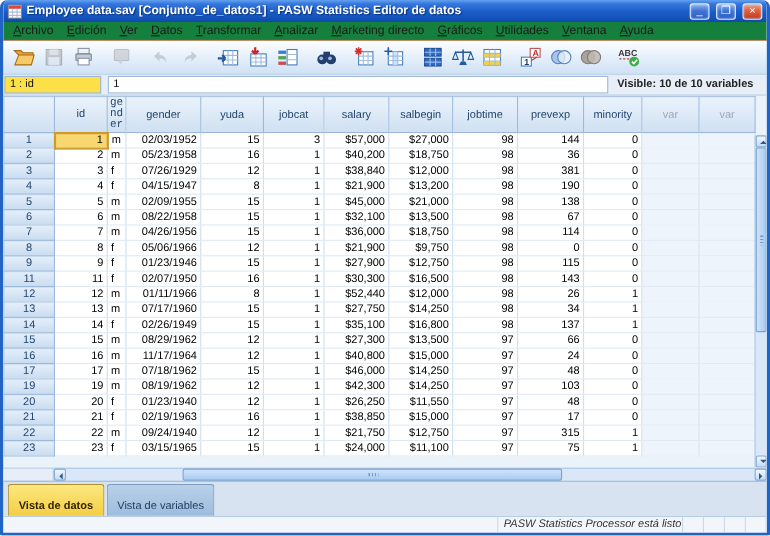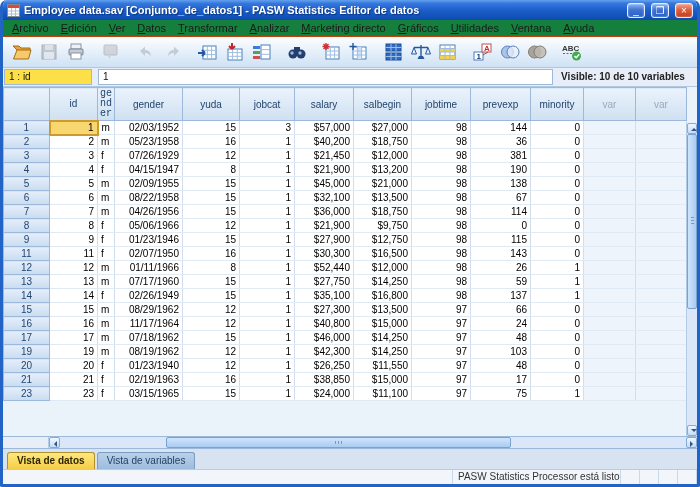--- a/index.html
+++ b/index.html
@@ -102,31 +102,31 @@
   .h-track { flex:1; position:relative; }
   .h-thumb {
     position:absolute; top:0; bottom:0; left:17%; width:55%;
     background:linear-gradient(180deg,#cfe4fb,#a9ccf1); border:1px solid #7aa2cf; border-radius:2px;
   }
   .h-thumb::after { content:""; position:absolute; top:3px; left:calc(50% - 4px); height:3px; width:9px;
     background:repeating-linear-gradient(90deg,#6f9cd0 0 1px,transparent 1px 3px); }
   
   .tabbar { flex:0 0 21px; display:flex; align-items:flex-end; gap:2px; padding:2px 2px 0 4px; background:#d7e3f1; border-top:1px solid #9cb9dc; }
   .tab {
-    font-size:10px; padding:2px 9px 3px; border:1px solid #7d9cc0; border-bottom:none;
+    font-size:10px; padding:14px 9px 3px; border:1px solid #7d9cc0; border-bottom:none;
     border-radius:3px 3px 0 0; background:linear-gradient(180deg,#b9d0e9,#9dbcdd);
     color:#1e3a5f; white-space:nowrap;
   }
   .tab.active {
     background:linear-gradient(180deg,#fce87f,#f5cd45);
     border-color:#b08f2e; color:#2f2500; font-weight:bold;
   }
   
   .statusbar { flex:0 0 15px; display:flex; align-items:stretch; background:#f2f6fb; border-top:1px solid #b8cde4; font-size:10px; color:#333; }
-  .seg { border-right:1px solid #c9d9ec; }
+  .seg { border-right:1px solid #c9d9ec;font-style:italic; }
   .seg.main { flex:1; }
   .seg.msg { flex:0 0 168px; padding:1px 5px; white-space:nowrap; overflow:hidden; }
   .seg.small { flex:0 0 19px; }
 </style>
 </head>
 <body>
 
 <div class="window">
 
   <div class="titlebar">
@@ -363,21 +363,21 @@
             <td class="varcell"></td>
             <td class="varcell"></td>
           </tr>
           <tr>
             <th>3</th>
             <td>3</td>
             <td class="al">f</td>
             <td>07/26/1929</td>
             <td>12</td>
             <td>1</td>
-            <td>$21,450</td>
+            <td>$38,840</td>
             <td>$12,000</td>
             <td>98</td>
             <td>381</td>
             <td>0</td>
             <td class="varcell"></td>
             <td class="varcell"></td>
           </tr>
           <tr>
             <th>4</th>
             <td>4</td>
@@ -501,21 +501,21 @@
           <tr>
             <th>13</th>
             <td>13</td>
             <td class="al">m</td>
             <td>07/17/1960</td>
             <td>15</td>
             <td>1</td>
             <td>$27,750</td>
             <td>$14,250</td>
             <td>98</td>
-            <td>59</td>
+            <td>34</td>
             <td>1</td>
             <td class="varcell"></td>
             <td class="varcell"></td>
           </tr>
           <tr>
             <th>14</th>
             <td>14</td>
             <td class="al">f</td>
             <td>02/26/1949</td>
             <td>15</td>
@@ -608,20 +608,35 @@
             <td>21</td>
             <td class="al">f</td>
             <td>02/19/1963</td>
             <td>16</td>
             <td>1</td>
             <td>$38,850</td>
             <td>$15,000</td>
             <td>97</td>
             <td>17</td>
             <td>0</td>
+            <td class="varcell"></td>
+            <td class="varcell"></td>
+          </tr>
+          <tr>
+            <th>22</th>
+            <td>22</td>
+            <td class="al">m</td>
+            <td>09/24/1940</td>
+            <td>12</td>
+            <td>1</td>
+            <td>$21,750</td>
+            <td>$12,750</td>
+            <td>97</td>
+            <td>315</td>
+            <td>1</td>
             <td class="varcell"></td>
             <td class="varcell"></td>
           </tr>
           <tr>
             <th>23</th>
             <td>23</td>
             <td class="al">f</td>
             <td>03/15/1965</td>
             <td>15</td>
             <td>1</td>

